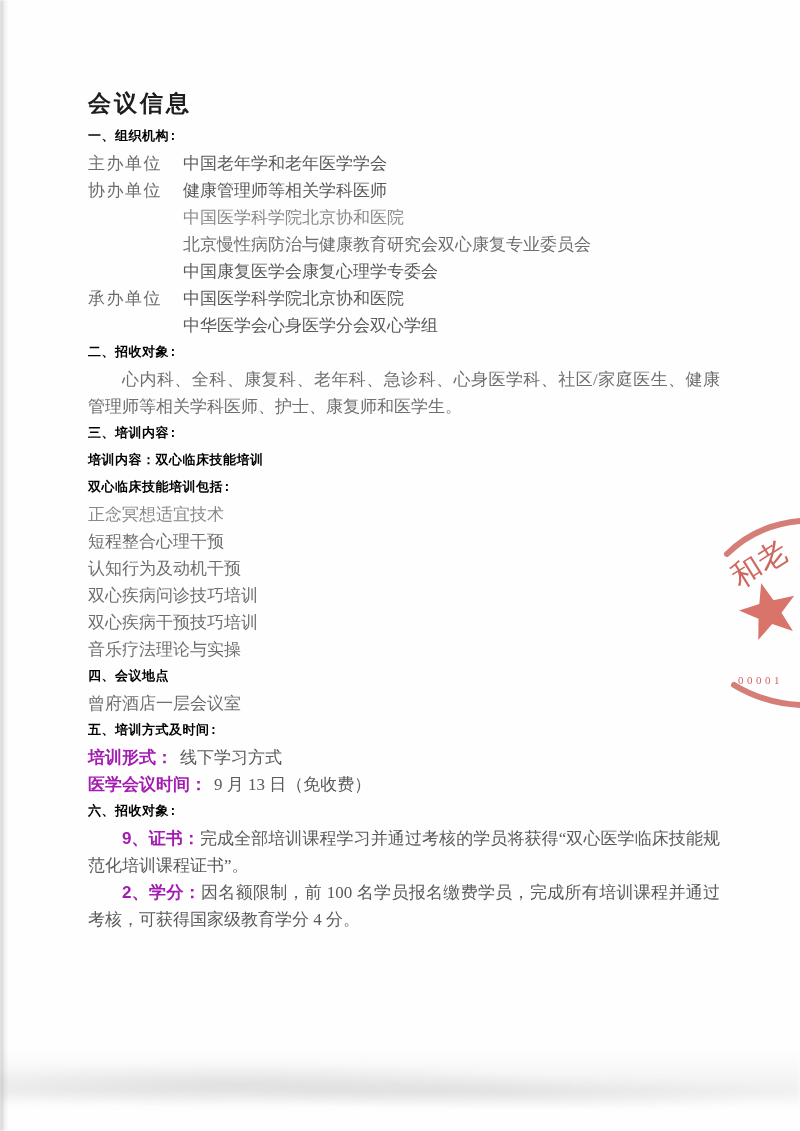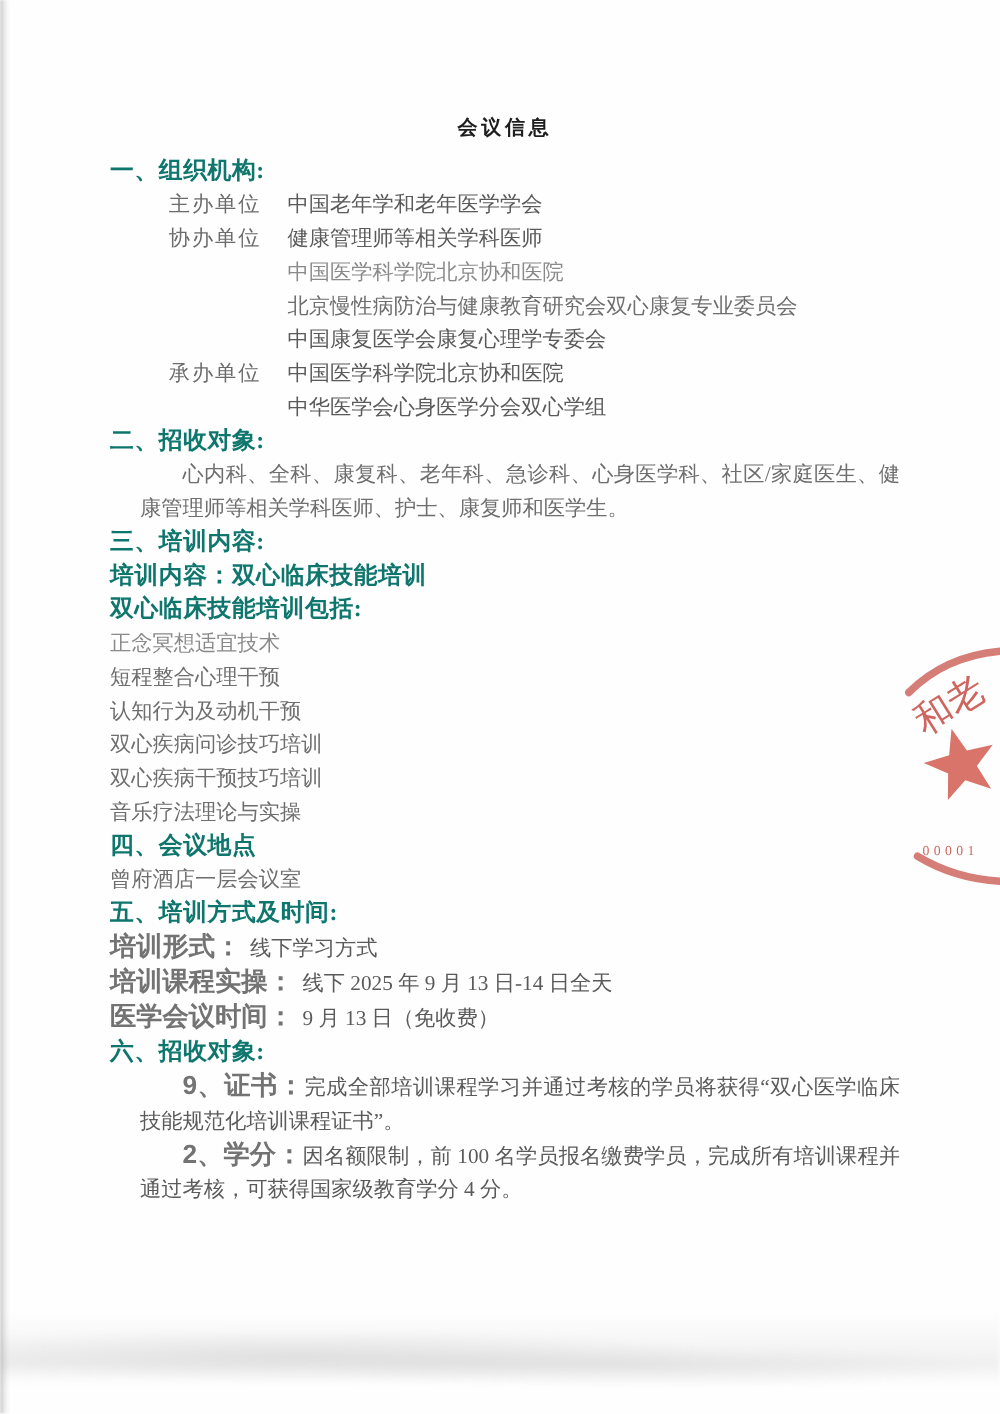--- a/index.html
+++ b/index.html
@@ -28,46 +28,46 @@
       radial-gradient(50% 45% at 65% 75%, rgba(140,140,140,.12), rgba(0,0,0,0) 70%),
       linear-gradient(180deg, rgba(0,0,0,0), rgba(120,120,120,.10) 70%, rgba(0,0,0,0));
     filter: blur(2px);
   }
   .content {
     position: absolute; top: 86px; left: 0;
     width: 800px; padding: 0 80px 0 88px;
   }
   .doc-title {
     font-family: "Liberation Sans", "DejaVu Sans", sans-serif;
-    font-weight: 700; font-size: 16px; color: #1d1d1d;
-    text-align: center; letter-spacing: 3px;
+    font-weight: 700; font-size: 23px; color: #1d1d1d;
+    text-align: left; letter-spacing: 3px;
     line-height: 34px; margin-bottom: 3px;
   }
   .line { line-height: 27px; font-size: 17px; color: #565656; }
   .h {
-    font-family: Liberation Serif, serif;
-    font-weight: 700; font-size: 19px; color: #0f766e;
+    font-family: Liberation Mono, monospace;
+    font-weight: 700; font-size: 13px; color: #000000;
     letter-spacing: 0.5px;
   }
-  .row { display: flex; margin-left: 47px; }
+  .row { display: flex; }
   .row .lab {
     width: 95px; flex: 0 0 95px;
     color: #6b6b6b; letter-spacing: 1.5px;
   }
   .row .vals { flex: 1; }
   .mid   { color: #5a5a5a; }
   .soft  { color: #6e6e6e; }
   .light { color: #8a8a8a; }
   p.para {
     text-indent: 2em; text-align: justify;
-    line-height: 27px; font-size: 17px; margin-left: 24px;
+    line-height: 27px; font-size: 17px;
   }
   .inline-label {
     font-family: "Liberation Sans", "DejaVu Sans", sans-serif;
-    font-weight: 700; color: #737373; font-size: 21px;
+    font-weight: 700; color: #a21caf; font-size: 17px;
   }
   .sched-val { margin-left: 7px; color: #5a5a5a; }
   
   .seal {
     position: absolute; left: 724px; top: 512px;
     width: 76px; height: 202px; pointer-events: none;
   }
   .seal svg { opacity: .88; }
   .seal text { font-family: "Liberation Serif", "DejaVu Serif", serif; }
 </style>
@@ -118,23 +118,20 @@
     <div class="line soft">音乐疗法理论与实操</div>
 
     <div class="line h">四、会议地点</div>
     <div class="line soft">曾府酒店一层会议室</div>
 
     <div class="line h">五、培训方式及时间:</div>
     <div class="line">
       <span class="inline-label">培训形式：</span><span class="sched-val">线下学习方式</span>
     </div>
     <div class="line">
-      <span class="inline-label">培训课程实操：</span><span class="sched-val">线下 2025 年 9 月 13 日-14 日全天</span>
-    </div>
-    <div class="line">
       <span class="inline-label">医学会议时间：</span><span class="sched-val">9 月 13 日（免收费）</span>
     </div>
 
     <div class="line h">六、招收对象:</div>
     <p class="para mid">
       <span class="inline-label">9、证书：</span><span>完成全部培训课程学习并通过考核的学员将获得“双心医学临床技能规范化培训课程证书”。</span>
     </p>
     <p class="para mid">
       <span class="inline-label">2、学分：</span><span>因名额限制，前 100 名学员报名缴费学员，完成所有培训课程并通过考核，可获得国家级教育学分 4 分。</span>
     </p>

